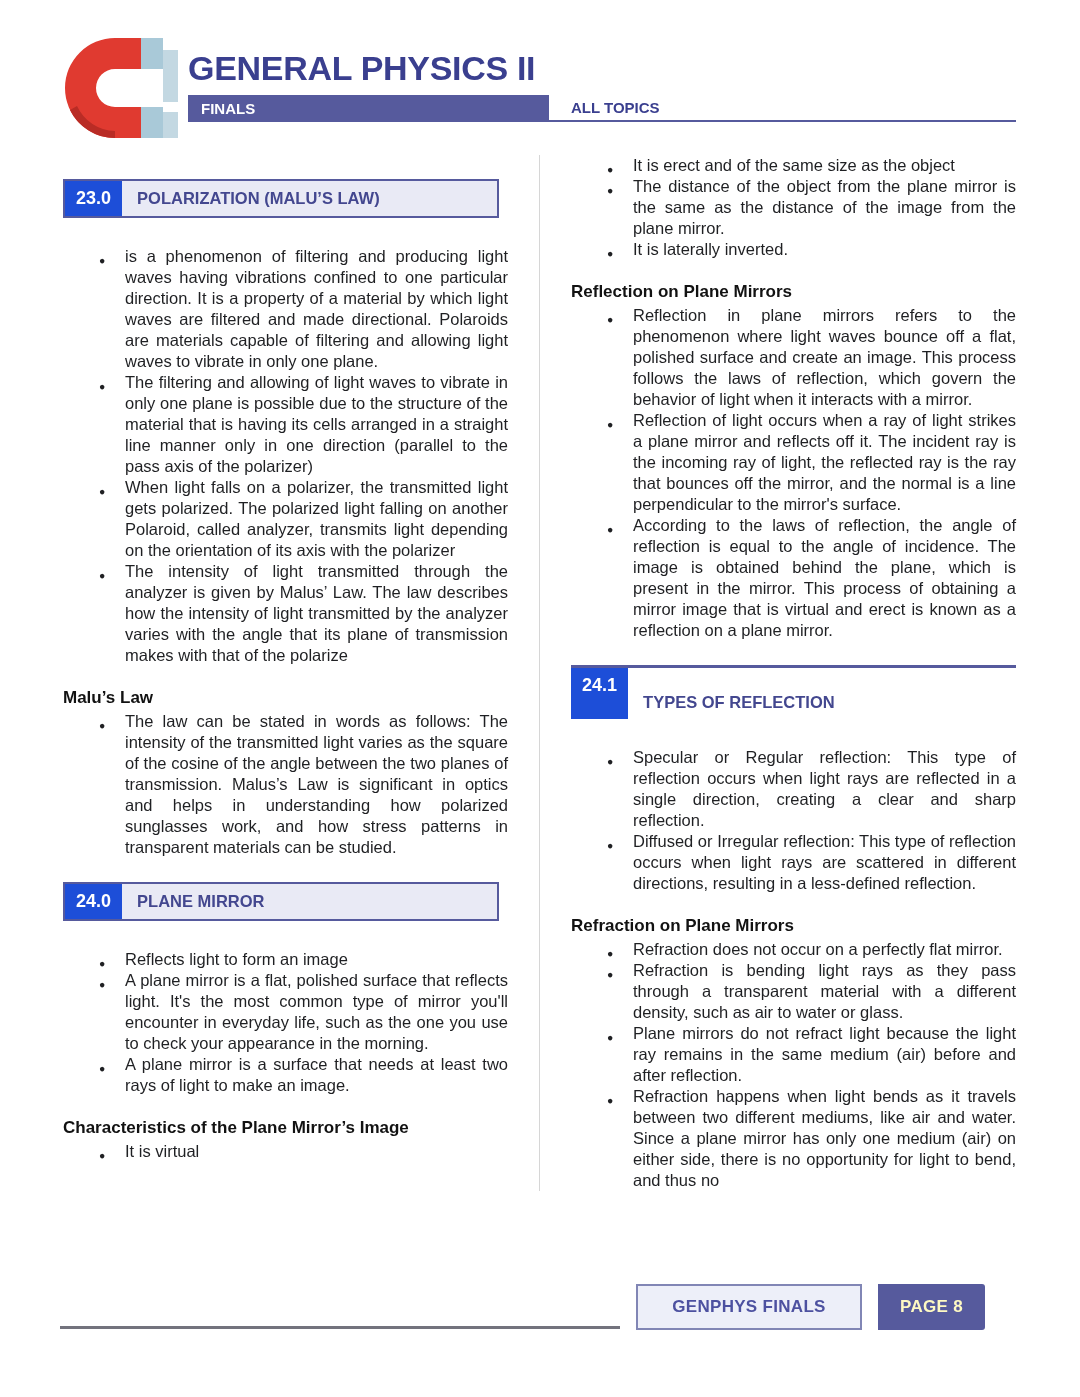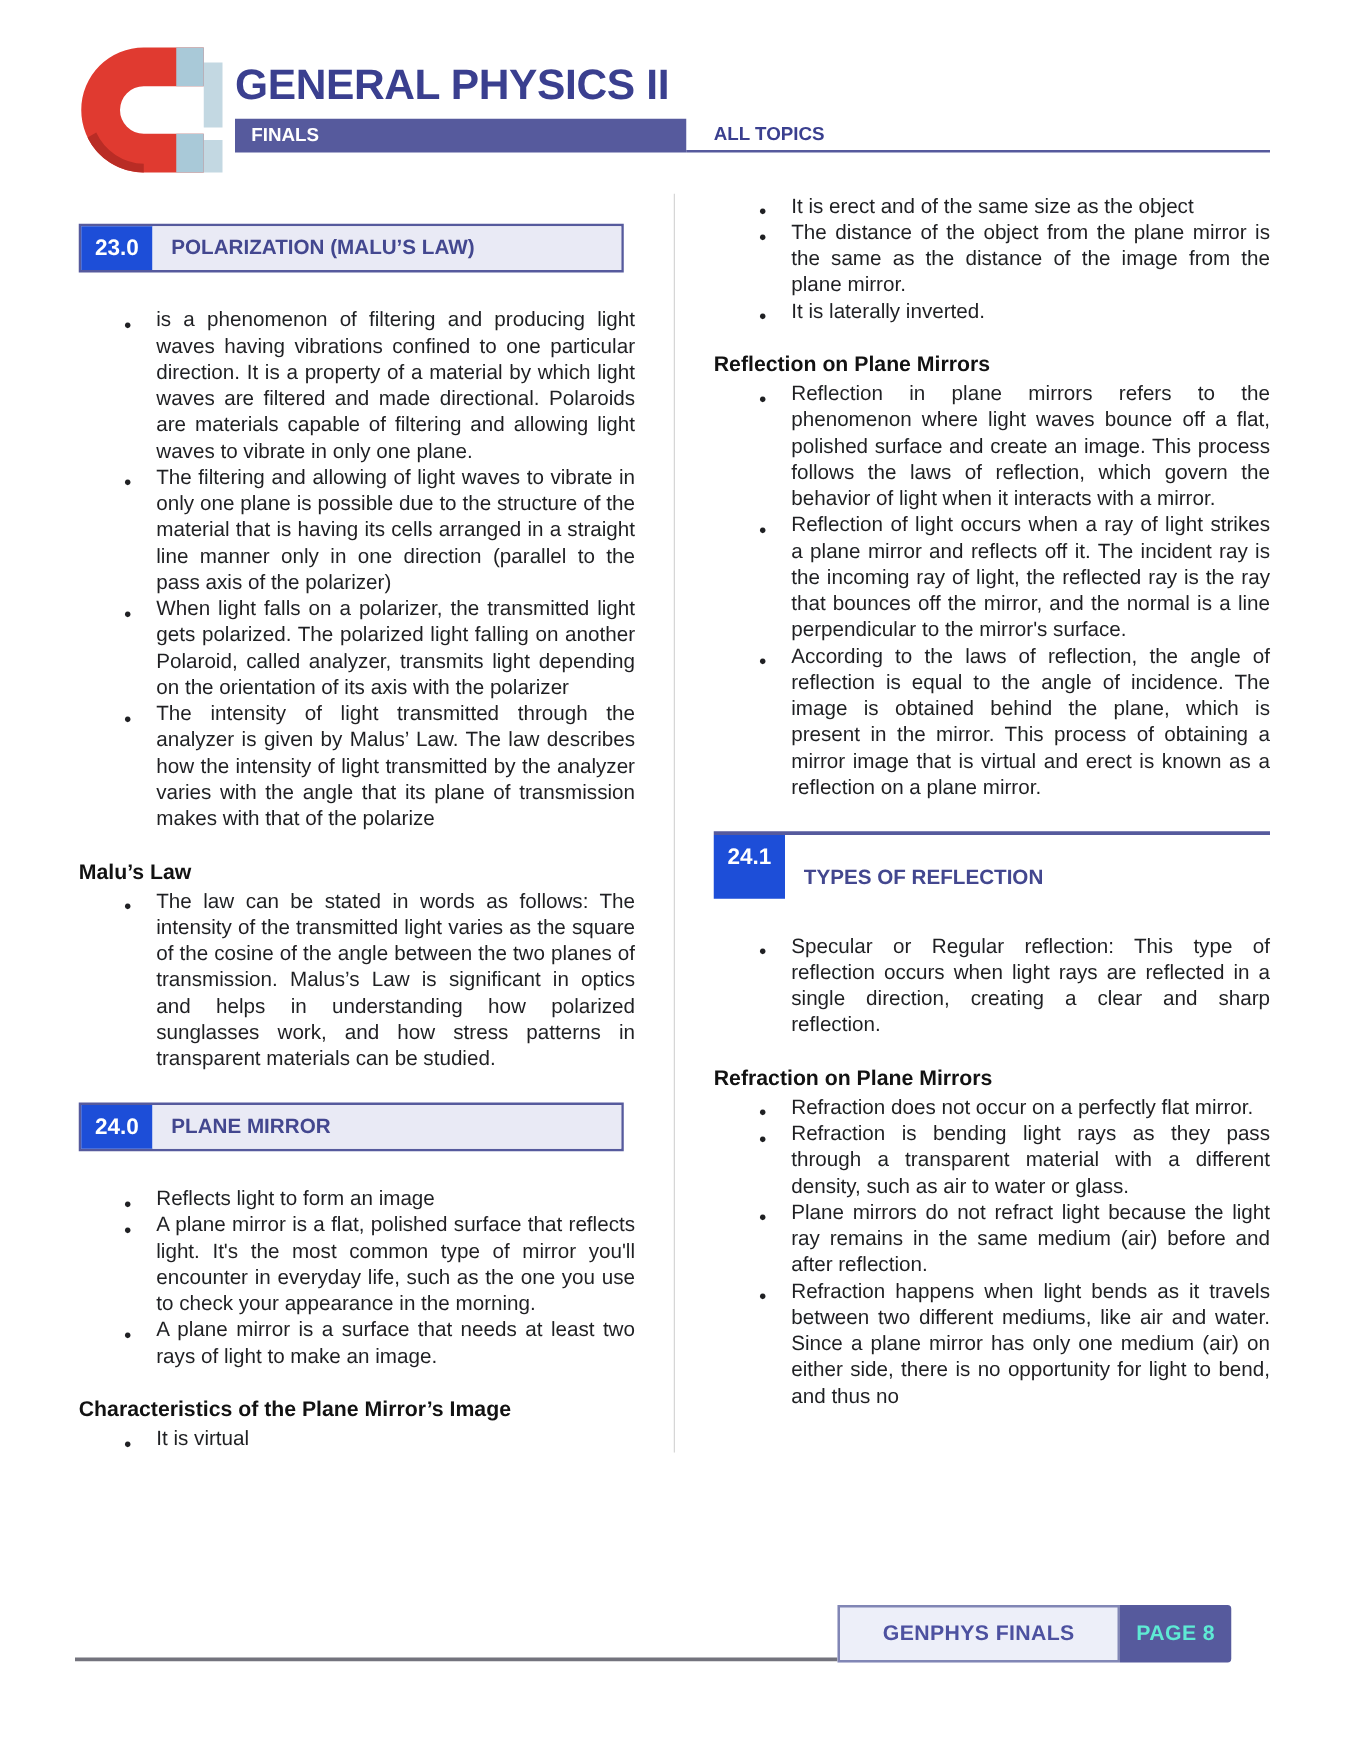--- a/index.html
+++ b/index.html
@@ -82,38 +82,38 @@
     font-size: 17px; font-weight: bold;
     color: #121212;
   }
   .subhead + .bullets { margin-top: 2px; }
   .col-right > .bullets:first-child { margin-top: 0; }
   
   .footer {
     position: absolute;
     left: 60px; right: 95px; bottom: 67px;
     height: 46px;
-    display: flex; align-items: stretch;
+    display: flex; align-items: stretch; gap: 16px;
   }
   .footer-line { flex: 1; border-bottom: 3px solid #73737d; margin-bottom: 1px; }
   .footer-box {
     display: flex; align-items: center; justify-content: center;
     font-weight: bold; font-size: 17px;
     box-sizing: border-box;
   }
   .footer-box.doc {
     width: 226px;
     background: #edeff9;
     border: 2px solid #8186b5;
     color: #4d51a0;
     letter-spacing: 0.3px;
   }
   .footer-box.pagenum {
-    width: 89px;
-    background: #565a9d; color: #5eead4;
+    width: 107px;
+    background: #565a9d; color: #fef9c3;
     border-radius: 0 3px 3px 0;
     letter-spacing: 0.3px;
   }
 </style>
 </head>
 <body>
 
 <div class="page">
 
   <header class="header">
@@ -190,20 +190,21 @@
           <li>Reflection of light occurs when a ray of light strikes a plane mirror and reflects off it. The incident ray is the incoming ray of light, the reflected ray is the ray that bounces off the mirror, and the normal is a line perpendicular to the mirror's surface.</li>
           <li>According to the laws of reflection, the angle of reflection is equal to the angle of incidence. The image is obtained behind the plane, which is present in the mirror. This process of obtaining a mirror image that is virtual and erect is known as a reflection on a plane mirror.</li>
         </ul>
 
       <div class="sec open">
         <span class="sec-num">24.1</span>
         <span class="sec-title">TYPES OF REFLECTION</span>
       </div>
       <ul class="bullets">
           <li>Specular or Regular reflection: This type of reflection occurs when light rays are reflected in a single direction, creating a clear and sharp reflection.</li>
+          <li>Diffused or Irregular reflection: This type of reflection occurs when light rays are scattered in different directions, resulting in a less-defined reflection.</li>
         </ul>
 
       <h3 class="subhead">Refraction on Plane Mirrors</h3>
       <ul class="bullets">
           <li>Refraction does not occur on a perfectly flat mirror.</li>
           <li>Refraction is bending light rays as they pass through a transparent material with a different density, such as air to water or glass.</li>
           <li>Plane mirrors do not refract light because the light ray remains in the same medium (air) before and after reflection.</li>
           <li>Refraction happens when light bends as it travels between two different mediums, like air and water. Since a plane mirror has only one medium (air) on either side, there is no opportunity for light to bend, and thus no</li>
         </ul>
     </section>

